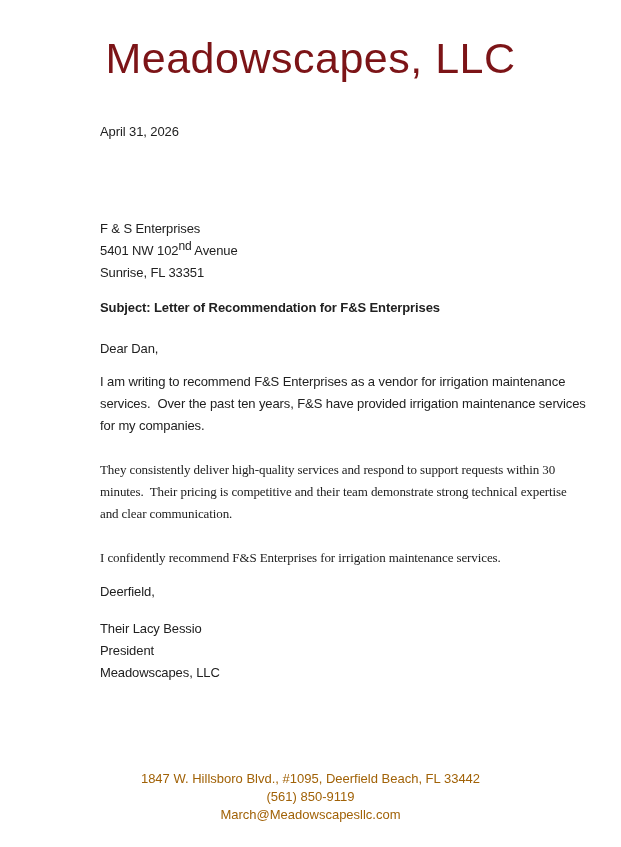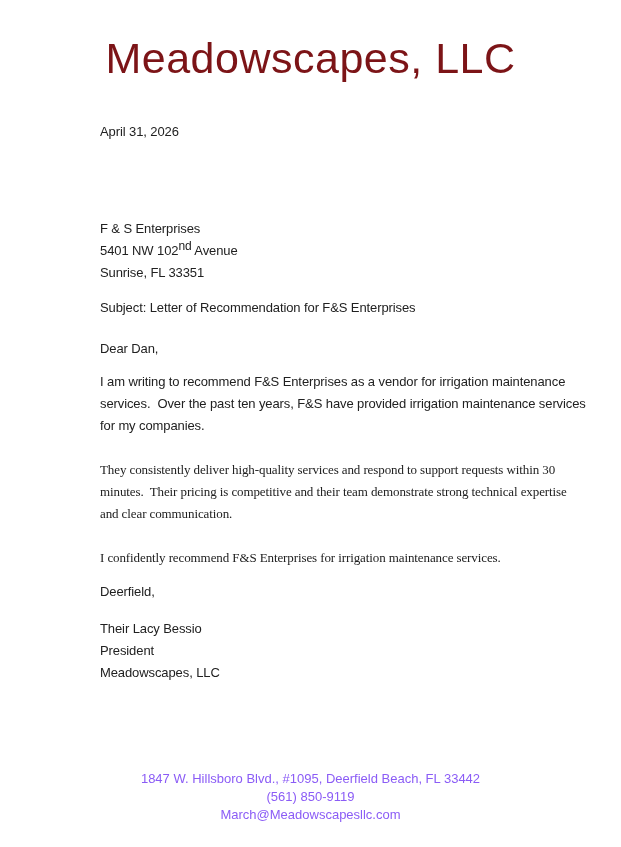--- a/index.html
+++ b/index.html
@@ -27,38 +27,38 @@
   }
   .content {
     padding-left: 100px;
     padding-right: 35px;
     font-size: 13px;
     line-height: 22px;
     letter-spacing: -0.1px;
   }
   .date-line { margin-top: 38px; }
   .recipient-block { margin-top: 75px; }
-  .subject-line { margin-top: 13px; }
+  .subject-line { margin-top: 13px; font-weight: bold; }
   .salutation { margin-top: 19px; }
   .body-paragraph { margin-top: 11px; white-space: pre-wrap; }
   .body-paragraph + .body-paragraph { margin-top: 22px; font-family: Liberation Serif, serif; }
   .closing { margin-top: 12px; }
   .signature-block { margin-top: 15px; }
   sup.ordinal {
     font-size: 12px;
     vertical-align: super;
     line-height: 0;
   }
   .page-footer {
     position: absolute;
     top: 766px;
     left: 0;
     width: 100%;
     text-align: center;
-    color: #8b5cf6;
+    color: #a16207;
     font-size: 13px;
     line-height: 18px;
   }
 </style>
 </head>
 <body>
 
 <div class="page">
 
   <div class="letterhead">

